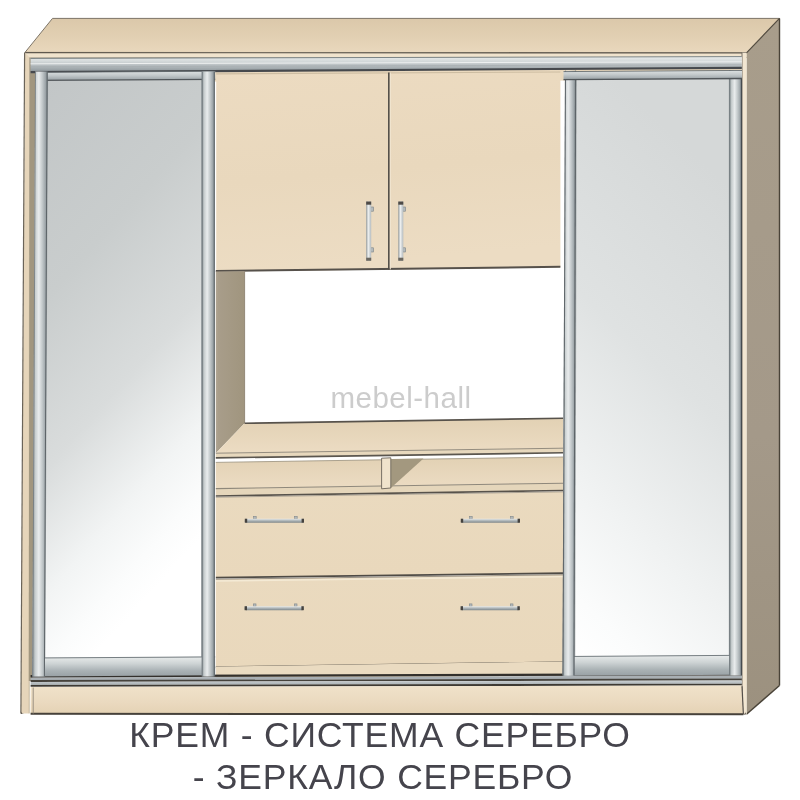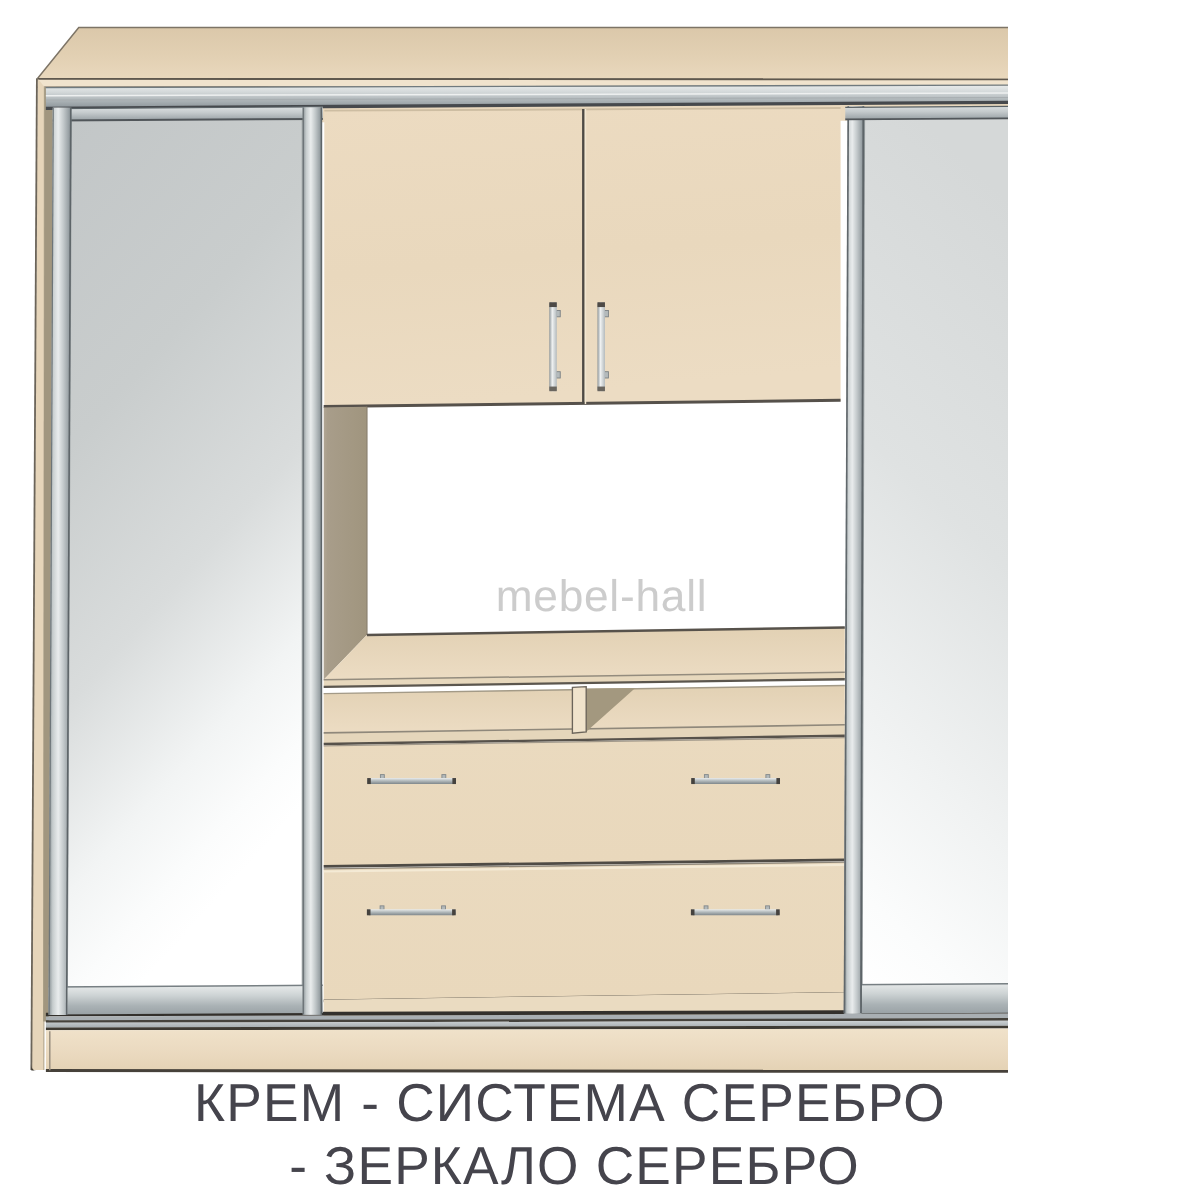--- a/index.html
+++ b/index.html
@@ -1,16 +1,16 @@
 <!DOCTYPE html>
 <html><head>
 <meta charset="utf-8">
 <style>
   html,body{margin:0;padding:0;background:#ffffff;}
-  #stage{position:relative;width:672px;height:800px;background:#0369a1;overflow:hidden;}
+  #stage{position:relative;width:800px;height:800px;background:#0369a1;overflow:hidden;}
   svg{display:block;}
   text{font-family:"Liberation Sans", sans-serif;}
 </style>
 </head>
 <body>
 <div id="stage">
 <svg width="800" height="800" viewBox="0 0 800 800" xmlns="http://www.w3.org/2000/svg">
 <defs>
   <linearGradient id="gTopFace" x1="0" y1="0" x2="0" y2="1">
     <stop offset="0" stop-color="#dbc8aa"></stop>

